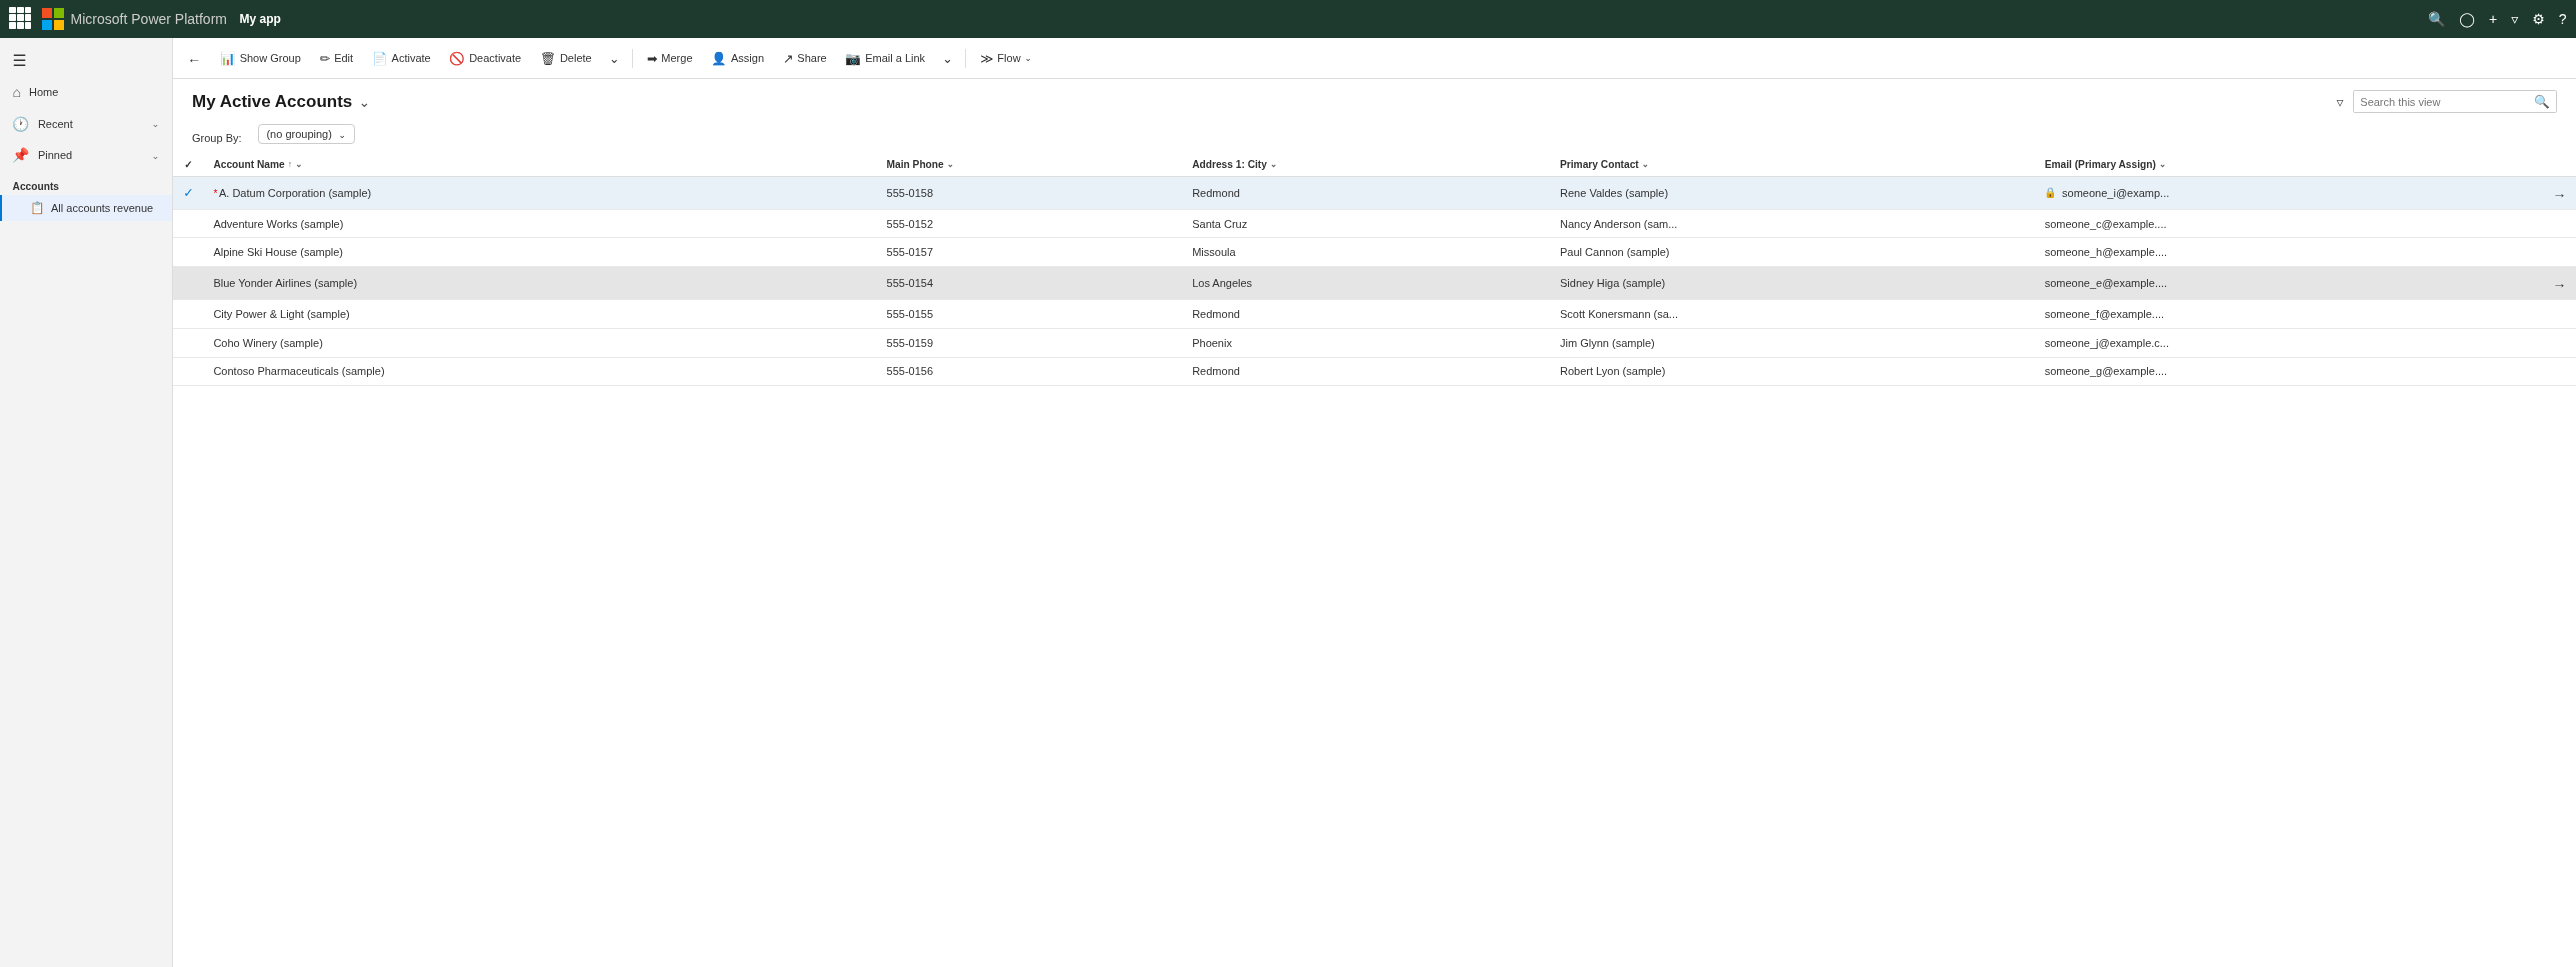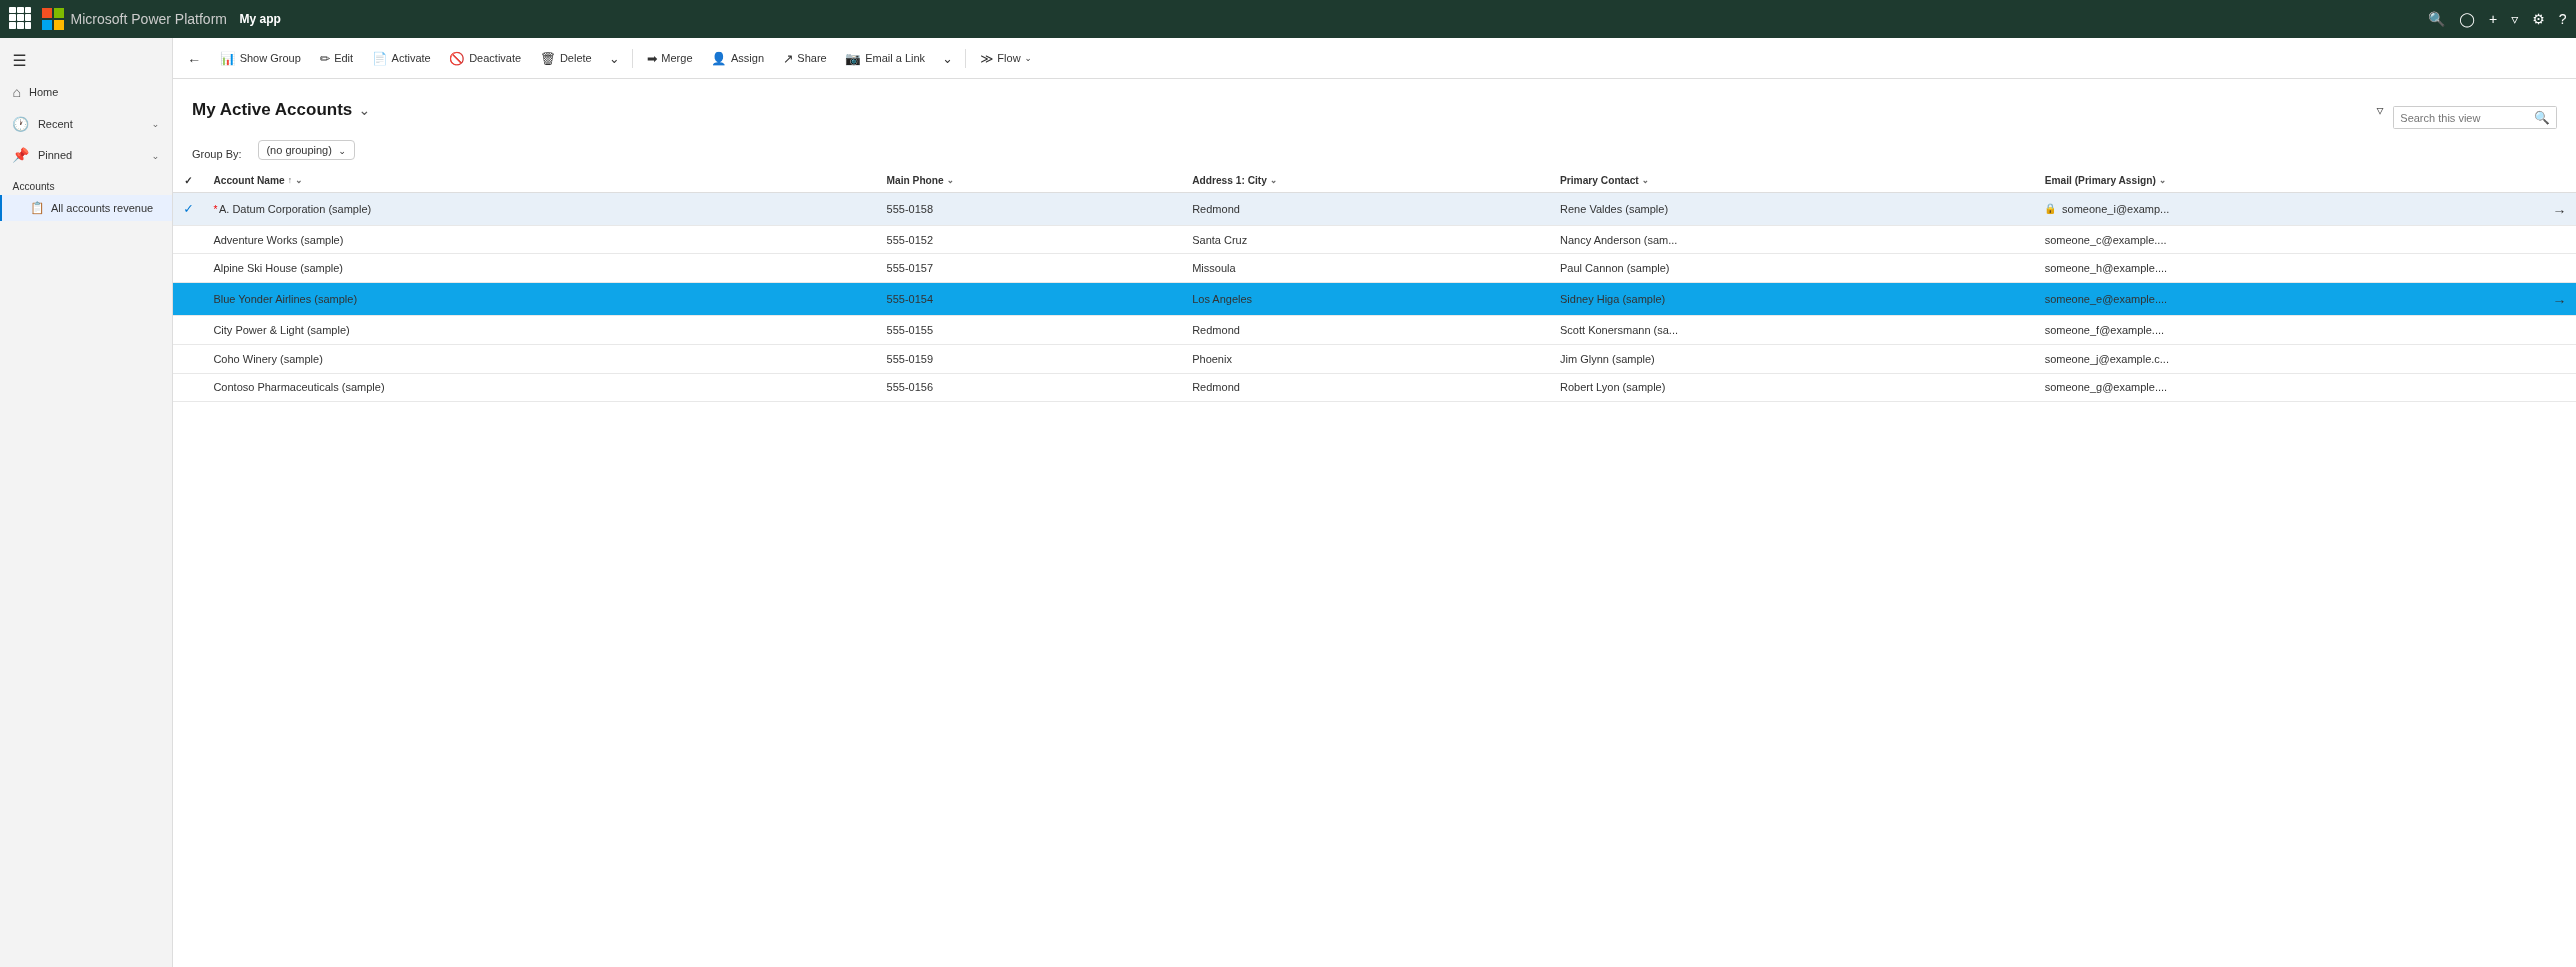--- a/index.html
+++ b/index.html
@@ -71,21 +71,21 @@
       cursor: pointer;
       color: #333;
       font-size: 11px;
       gap: 7.9px;
     }
     .sidebar-nav-item .nav-icon { font-size: 14px; color: #555; }
     .sidebar-nav-item .chevron { margin-left: auto; font-size: 9.4px; color: #666; }
     .sidebar-section-label {
       padding: 9.4px 12.6px 3.1px;
       font-size: 10.2px;
-      font-weight: 400;
+      font-weight: 700;
       color: #333;
     }
     .sidebar-sub-item {
       display: flex;
       align-items: center;
       padding: 6.3px 12.6px 6.3px 28px;
       cursor: pointer;
       color: #333;
       font-size: 11px;
       gap: 6.3px;
@@ -175,22 +175,21 @@
       cursor: pointer;
       padding: 3.1px;
     }
     .search-box {
       display: flex;
       align-items: center;
       border: 0.8px solid #ccc;
       border-radius: 1.6px;
       padding: 3.1px 6.3px;
       gap: 4.7px;
-      width: 164px;
-      margin-top: 16px;
+      width: 204px;
     }
     .search-box input {
       border: none;
       outline: none;
       font-size: 11px;
       color: #999;
       width: 100%;
     }
     .search-icon { font-size: 12.6px; color: #666; }
 
@@ -244,21 +243,21 @@
       display: flex;
       align-items: center;
       gap: 3.1px;
     }
     thead th .sort-icon { font-size: 8.6px; color: #666; }
     .col-check { width: 31px; text-align: center; }
     tbody tr {
       border-bottom: 0.8px solid #e8e8e8;
     }
     tbody tr.selected { background: #e8f0f8; }
-    tbody tr.hovered { background: #0ea5e9; }
+    tbody tr.hovered { background: #e5e5e5; }
     tbody td {
       padding: 7.9px 9.4px;
       font-size: 11px;
       color: #333;
     }
     .td-check { text-align: center; width: 31px; }
     .checkmark { color: #0078d4; font-size: 12.6px; }
     .required-star { color: #e00; font-size: 10.2px; margin-right: 1.6px; }
     .email-cell {
       display: flex;

